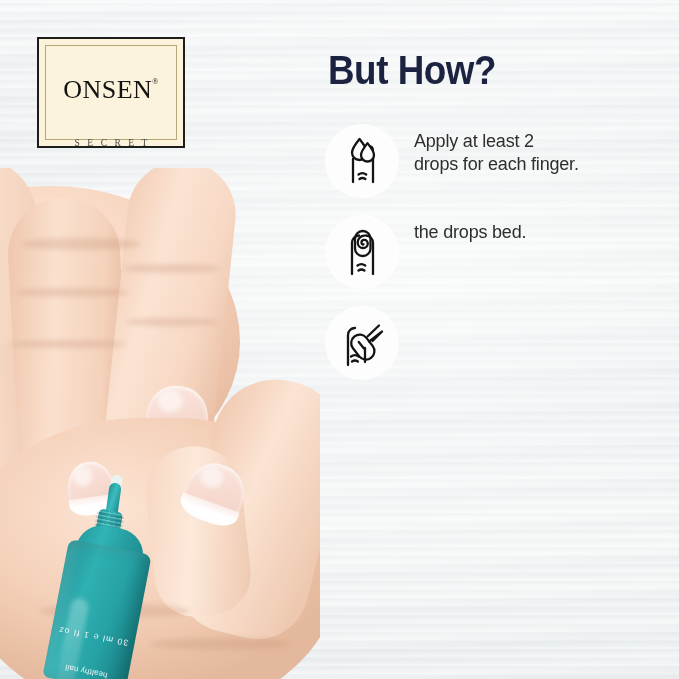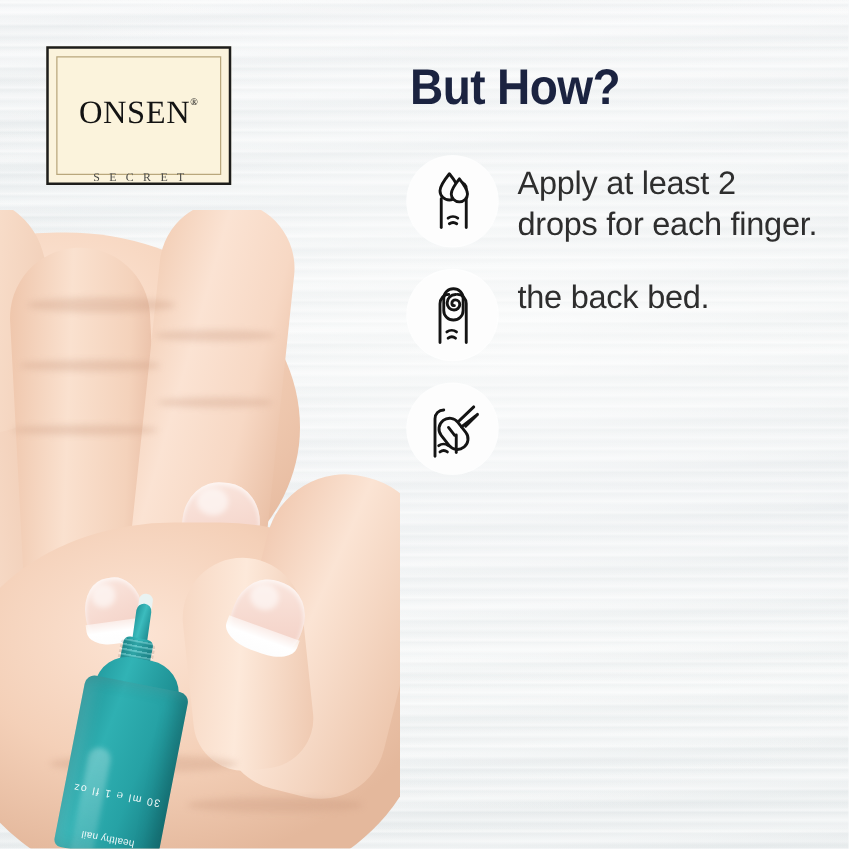--- a/index.html
+++ b/index.html
@@ -321,21 +321,21 @@
     align-items: center;
     justify-content: center;
     box-shadow: 0 0 0 1px rgba(255,255,255,.8);
   }
   .step-icon svg { display: block; }
   .step-text {
     flex: 1 1 auto;
     padding-left: 16px;
     padding-top: 5px;
     font-family: "Liberation Sans", sans-serif;
-    font-size: 26px;
+    font-size: 18px;
     line-height: 1.28;
     color: #2e2e2e;
     letter-spacing: -0.2px;
   }
   .step-text span { display: block; }
 </style>
 </head>
 <body>
 
 <div class="canvas">
@@ -437,21 +437,21 @@
           <svg width="44" height="50" viewBox="0 0 44 50" fill="none" stroke="#141414" stroke-width="2.3" stroke-linecap="round" stroke-linejoin="round">
             <path d="M12 47 V16 c0-4 3-7.5 7-7.5"></path>
             <path d="M33 47 V16 c0-4-3-7.5-7-7.5"></path>
             <rect x="15" y="4" width="15.5" height="25" rx="7.6"></rect>
             <path d="M23.5 17.5 c-1.1 0-2-0.9-2-2 c0-1.5 1.3-2.6 2.8-2.6 c2 0 3.5 1.6 3.5 3.6 c0 2.5-2.1 4.5-4.6 4.5 c-3.1 0-5.5-2.5-5.5-5.6 c0-3.8 3-6.8 6.8-6.8"></path>
             <path d="M17.5 38.5 c2.2-1.6 5.5-1.6 7.7 0"></path>
             <path d="M18.5 43.5 c1.7-1.2 4.2-1.2 5.9 0"></path>
           </svg>
         </div>
         <div class="step-text">
-          <span>the back bed.</span>
+          <span>the drops bed.</span>
         </div>
       </div>
 
       <div class="step">
         <div class="step-icon">
           <svg width="48" height="50" viewBox="0 0 48 50" fill="none" stroke="#141414" stroke-width="2.3" stroke-linecap="round" stroke-linejoin="round">
             <path d="M10 47 V17 c0-4 3-7 7-7"></path>
             <path d="M27 44 V30"></path>
             <g transform="rotate(-38 24 24)">
               <rect x="13" y="15" width="17" height="27" rx="8.4"></rect>

